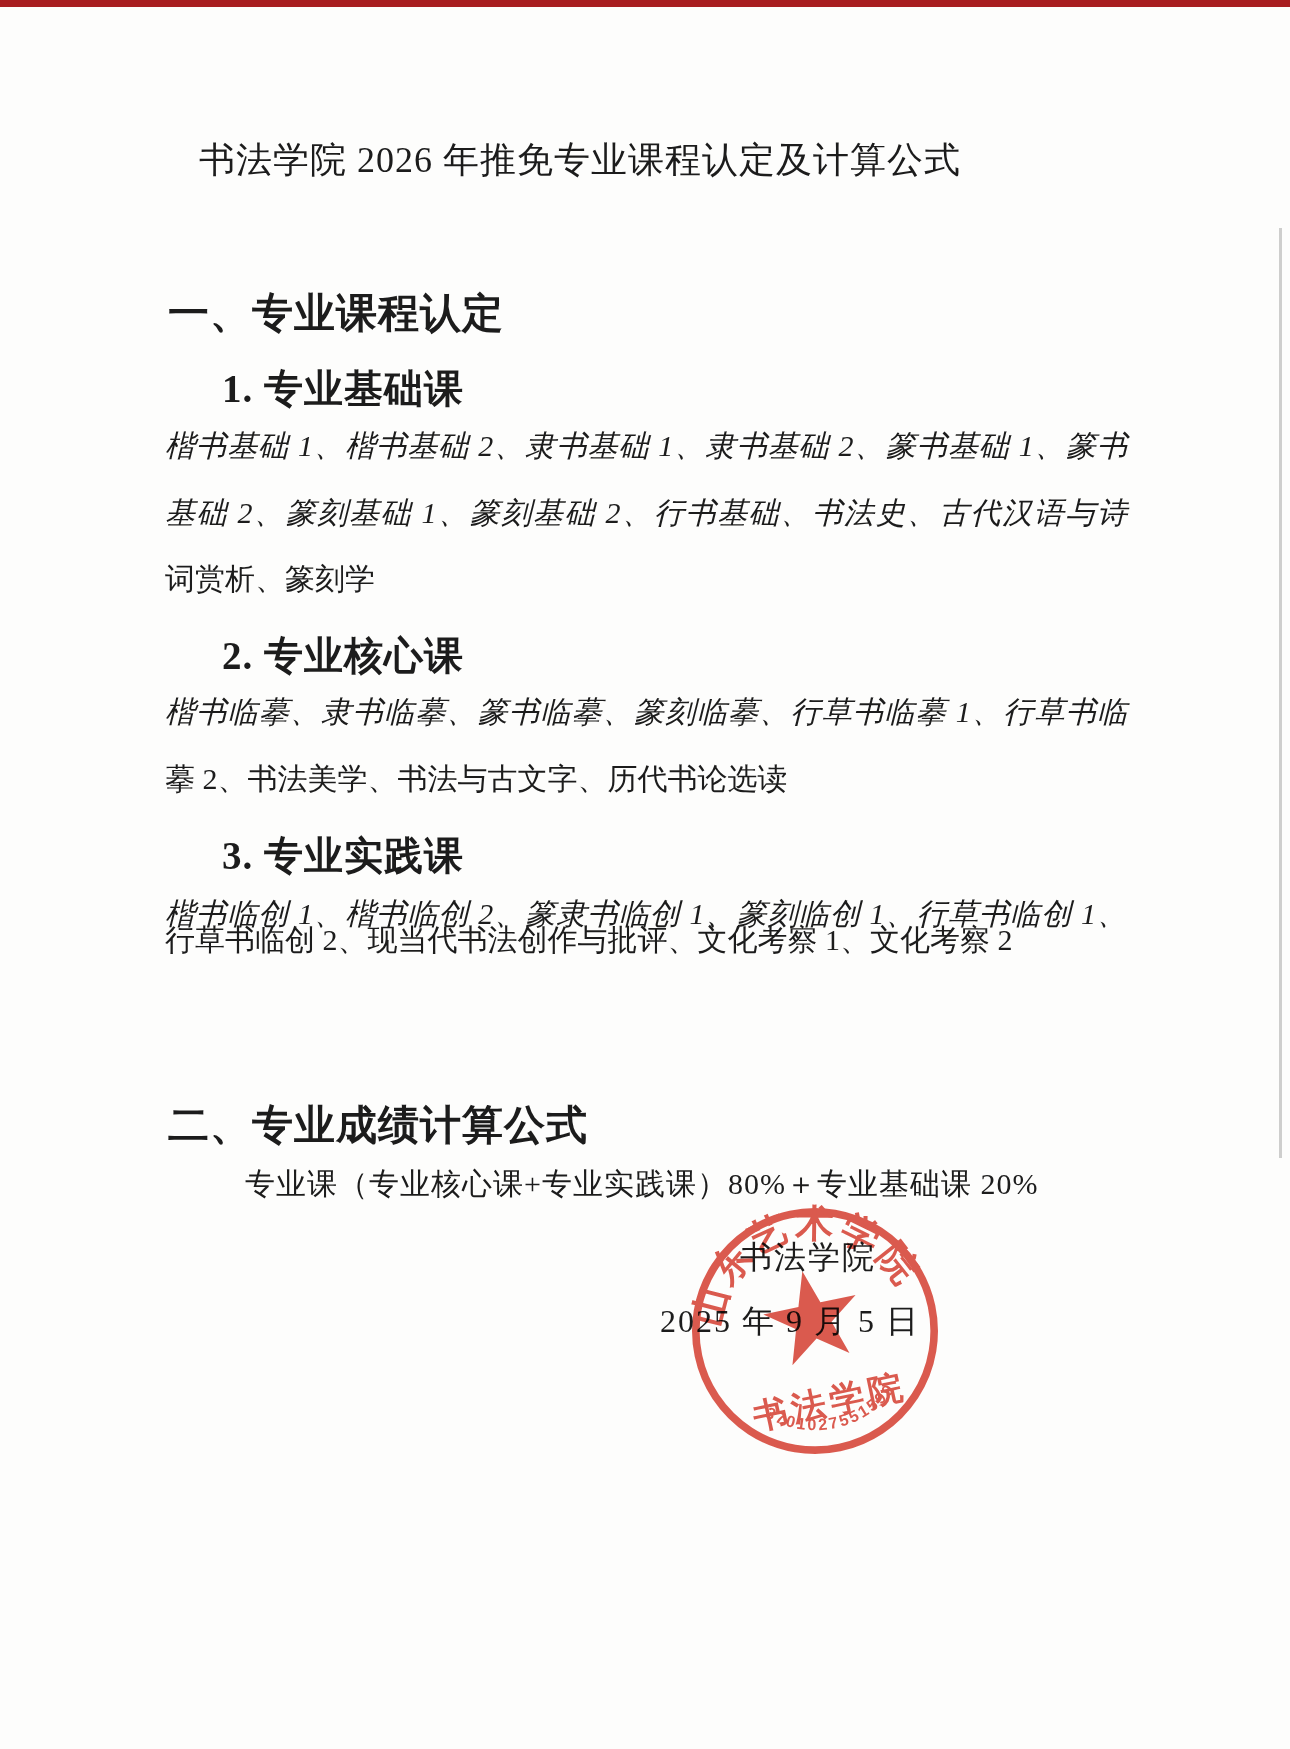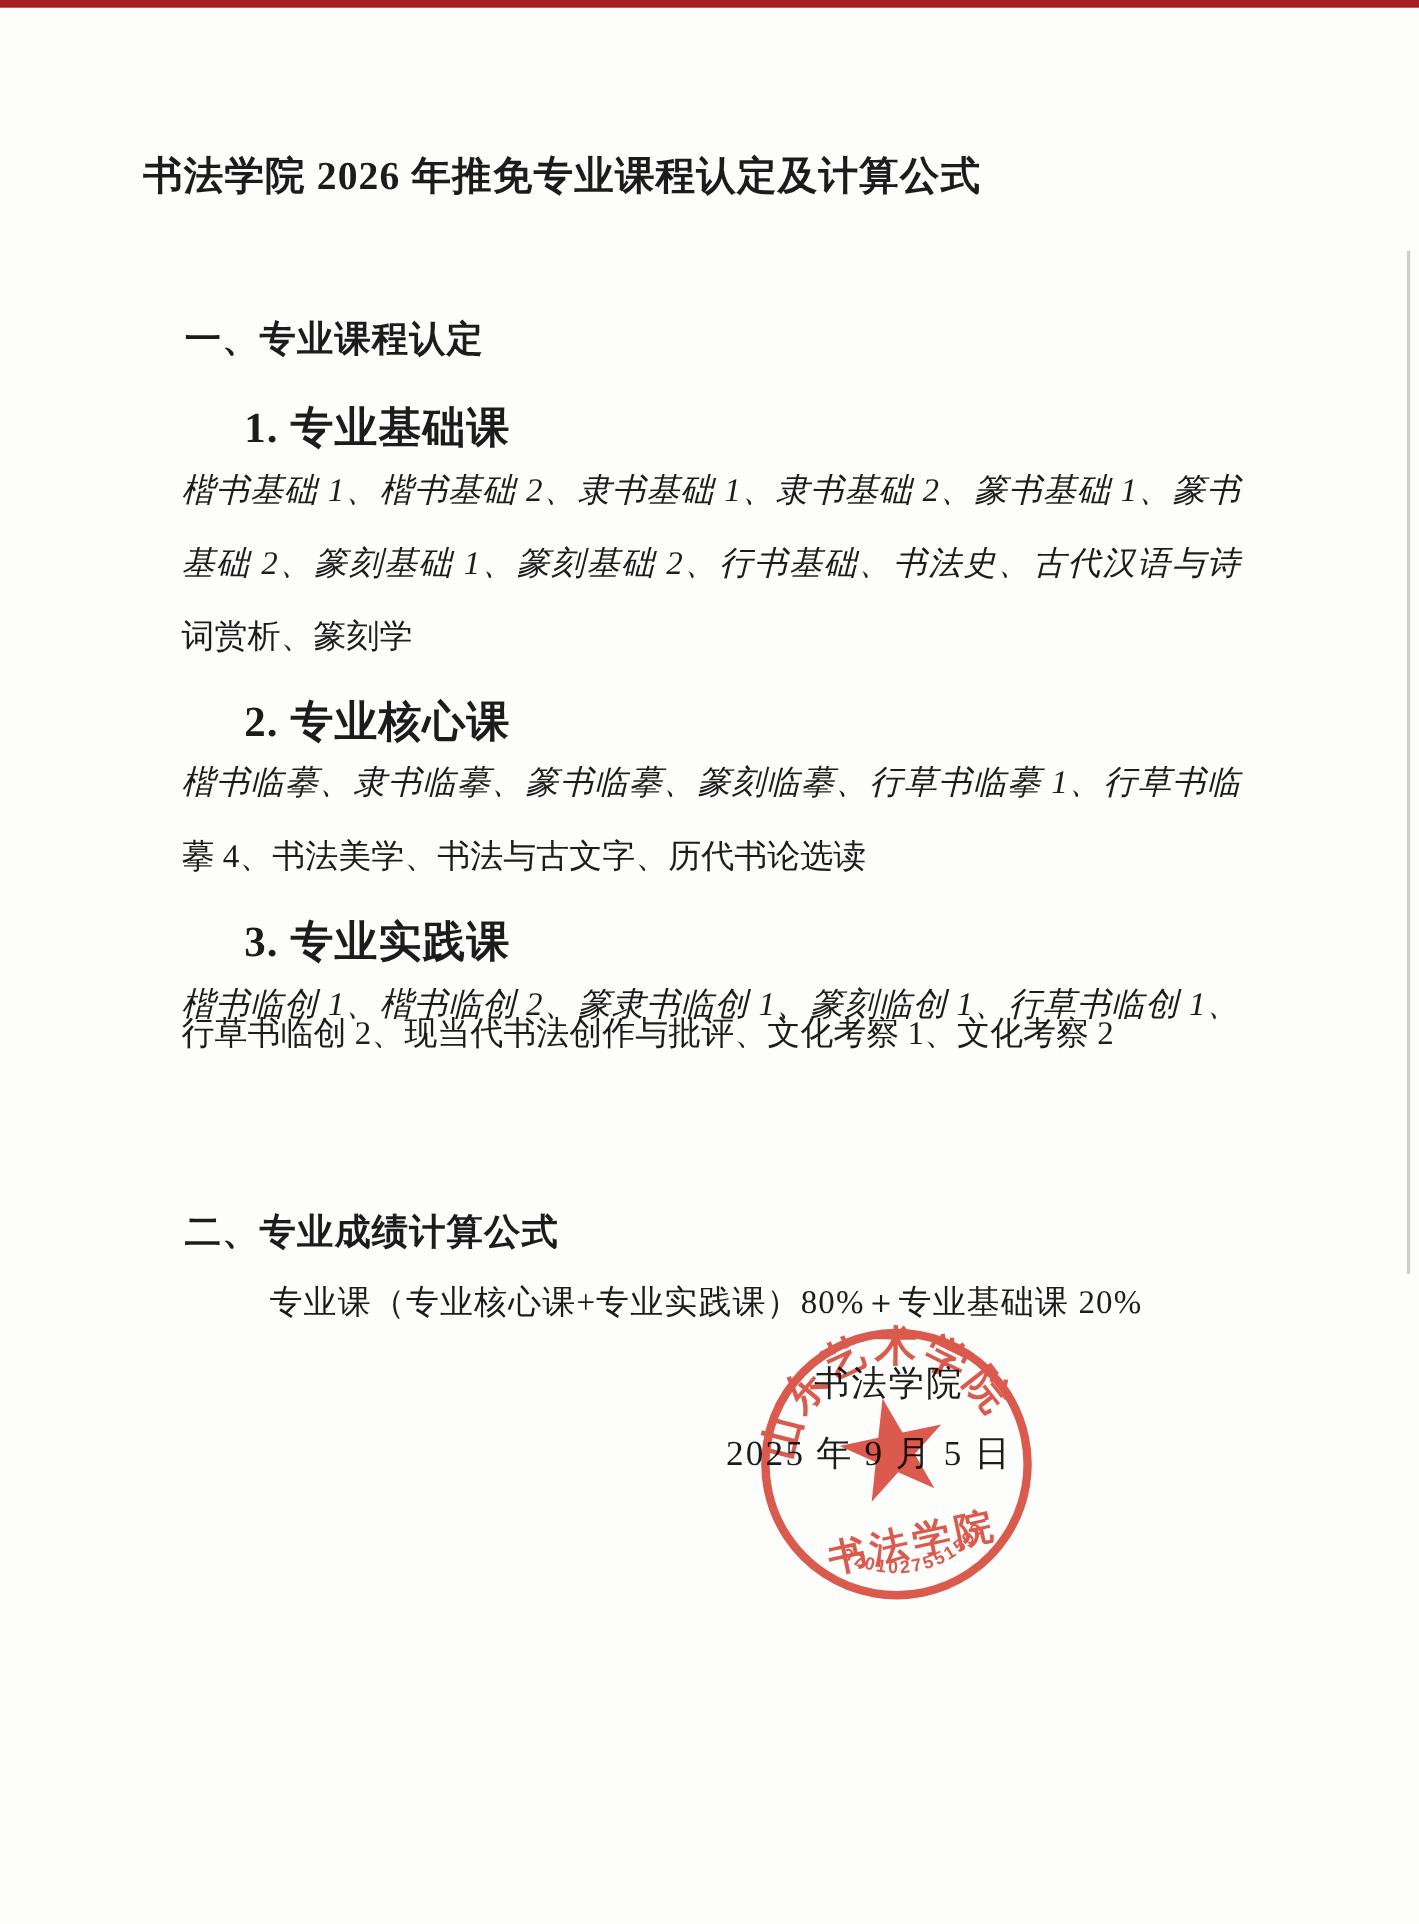--- a/index.html
+++ b/index.html
@@ -8,23 +8,23 @@
     width:1290px;height:1749px;
     background:#fdfdfc;
     overflow:hidden;
     font-family:"Liberation Serif","DejaVu Serif",serif;
     color:#1c1c1c;
   }
   .top-strip{position:absolute;top:0;left:0;width:1290px;height:7px;}
   .edge-line{position:absolute;top:228px;left:1279px;width:3px;height:930px;background:#b9b9b9;opacity:.7;}
   .doc-title{
     position:absolute;top:136px;left:130px;width:900px;
-    font-size:36px;font-weight:700;letter-spacing:1px;
+    font-size:36px;font-weight:400;text-align:center;letter-spacing:1px;
   }
-  .h-major{position:absolute;left:168px;font-size:33px;font-weight:700;letter-spacing:1px;}
+  .h-major{position:absolute;left:168px;font-size:41px;font-weight:700;letter-spacing:1px;}
   .h-sub{position:absolute;left:222px;font-size:39px;font-weight:700;letter-spacing:1px;}
   .body-line{
     position:absolute;left:165px;width:962px;
     font-size:30px;line-height:36px;white-space:nowrap;
   }
   .just{white-space:normal;text-align:justify;text-align-last:justify;font-style:italic;}
   .formula{position:absolute;left:245px;font-size:30px;font-weight:400;letter-spacing:1px;}
   .sig{position:absolute;font-size:32px;letter-spacing:2px;}
   .stamp{
     position:absolute;left:672px;top:1188px;width:286px;height:286px;
@@ -45,21 +45,21 @@
 
   <div class="h-major" style="top:286px">一、专业课程认定</div>
 
   <div class="h-sub" style="top:362px">1. 专业基础课</div>
   <div class="body-line just" style="top:428px">楷书基础 1、楷书基础 2、隶书基础 1、隶书基础 2、篆书基础 1、篆书</div>
   <div class="body-line just" style="top:495px">基础 2、篆刻基础 1、篆刻基础 2、行书基础、书法史、古代汉语与诗</div>
   <div class="body-line" style="top:561px">词赏析、篆刻学</div>
 
   <div class="h-sub" style="top:629px">2. 专业核心课</div>
   <div class="body-line just" style="top:694px">楷书临摹、隶书临摹、篆书临摹、篆刻临摹、行草书临摹 1、行草书临</div>
-  <div class="body-line" style="top:761px">摹 4、书法美学、书法与古文字、历代书论选读</div>
+  <div class="body-line" style="top:761px">摹 2、书法美学、书法与古文字、历代书论选读</div>
 
   <div class="h-sub" style="top:829px">3. 专业实践课</div>
   <div class="body-line just" style="top:896px">楷书临创 1、楷书临创 2、篆隶书临创 1、篆刻临创 1、行草书临创 1、</div>
   <div class="body-line" style="top:922px">行草书临创 2、现当代书法创作与批评、文化考察 1、文化考察 2</div>
 
   <div class="h-major" style="top:1098px">二、专业成绩计算公式</div>
   <div class="formula" style="top:1164px">专业课（专业核心课+专业实践课）80%＋专业基础课 20%</div>
 
   <div class="sig" style="top:1236px;left:740px">书法学院</div>
   <div class="sig" style="top:1300px;left:660px">2025 年 9 月 5 日</div>

